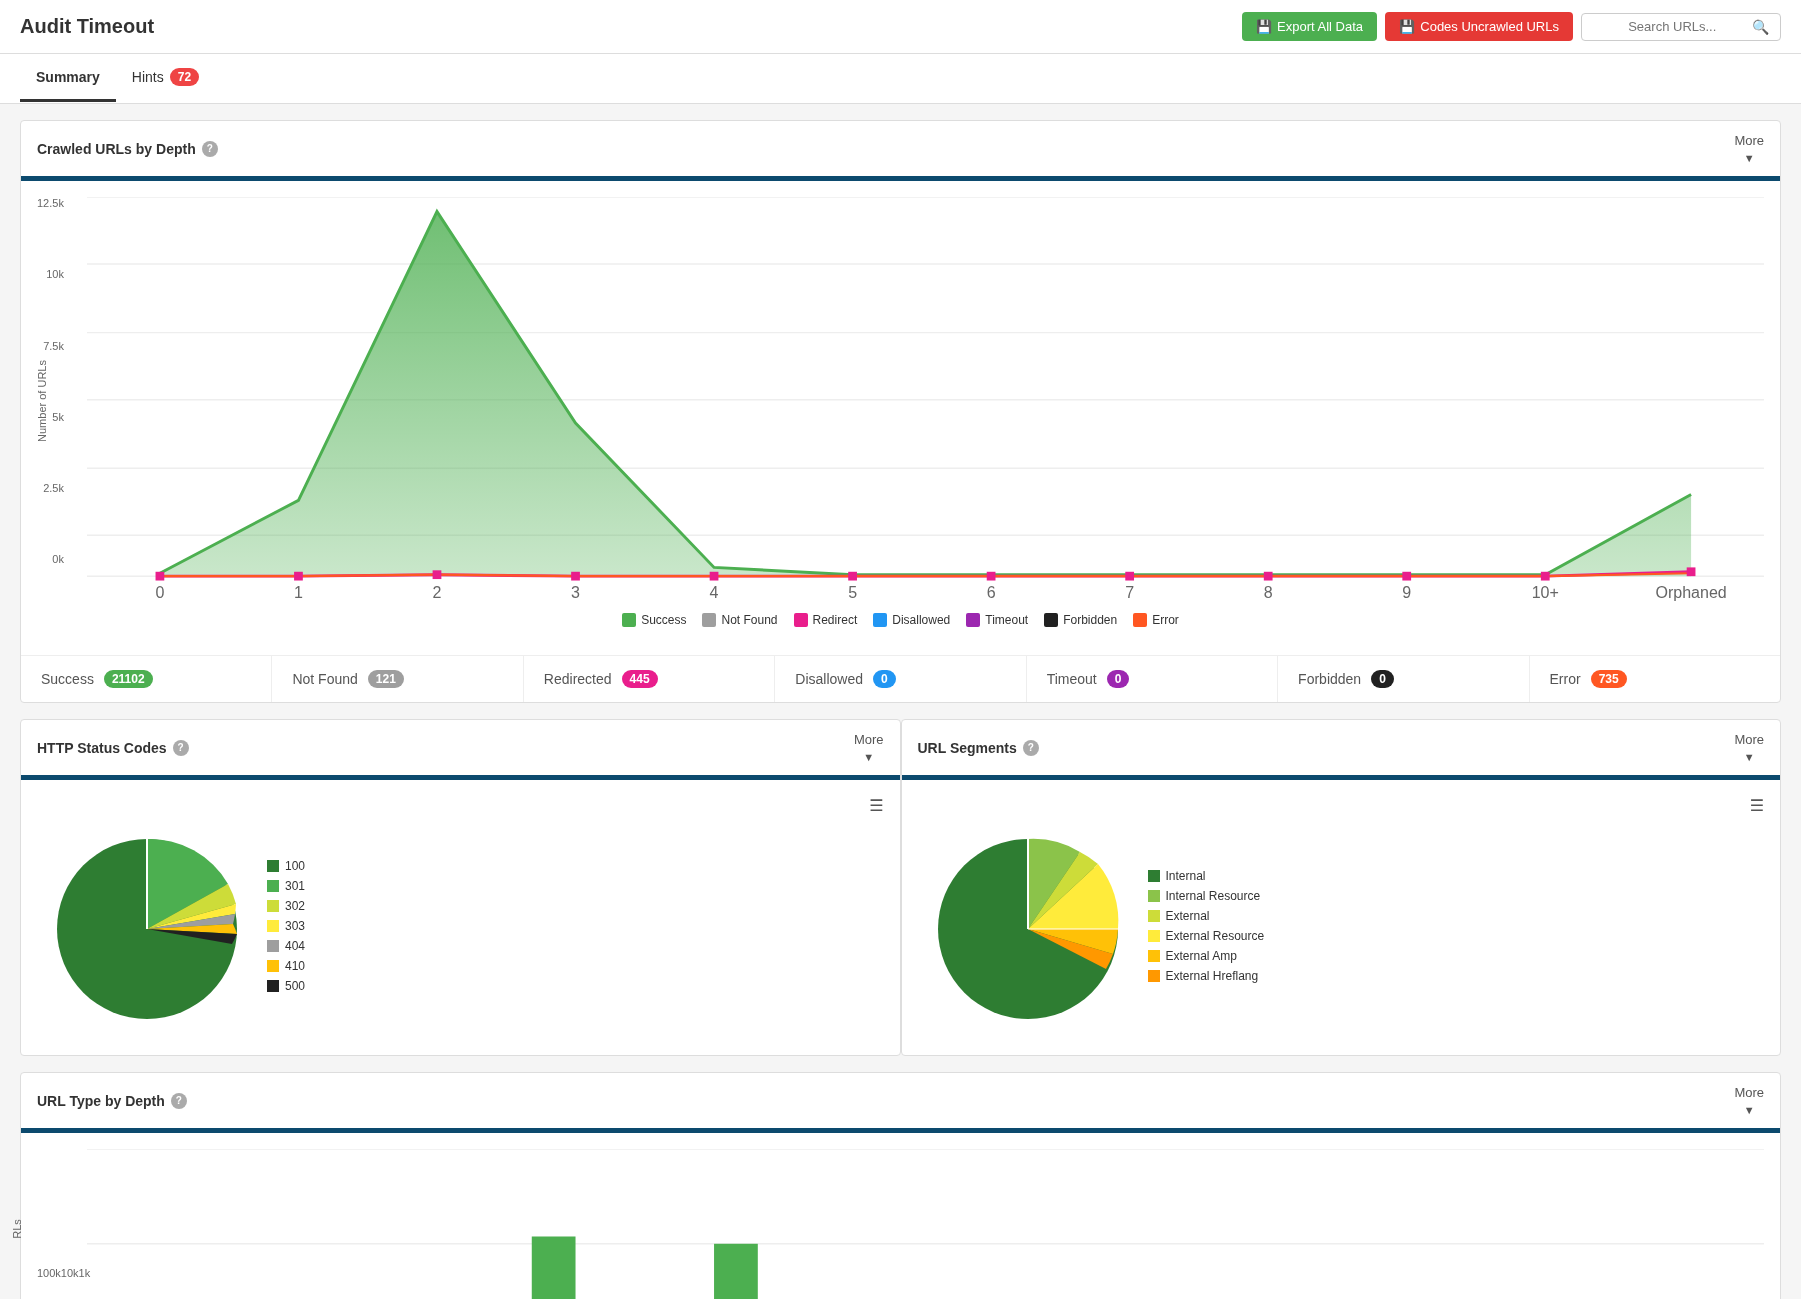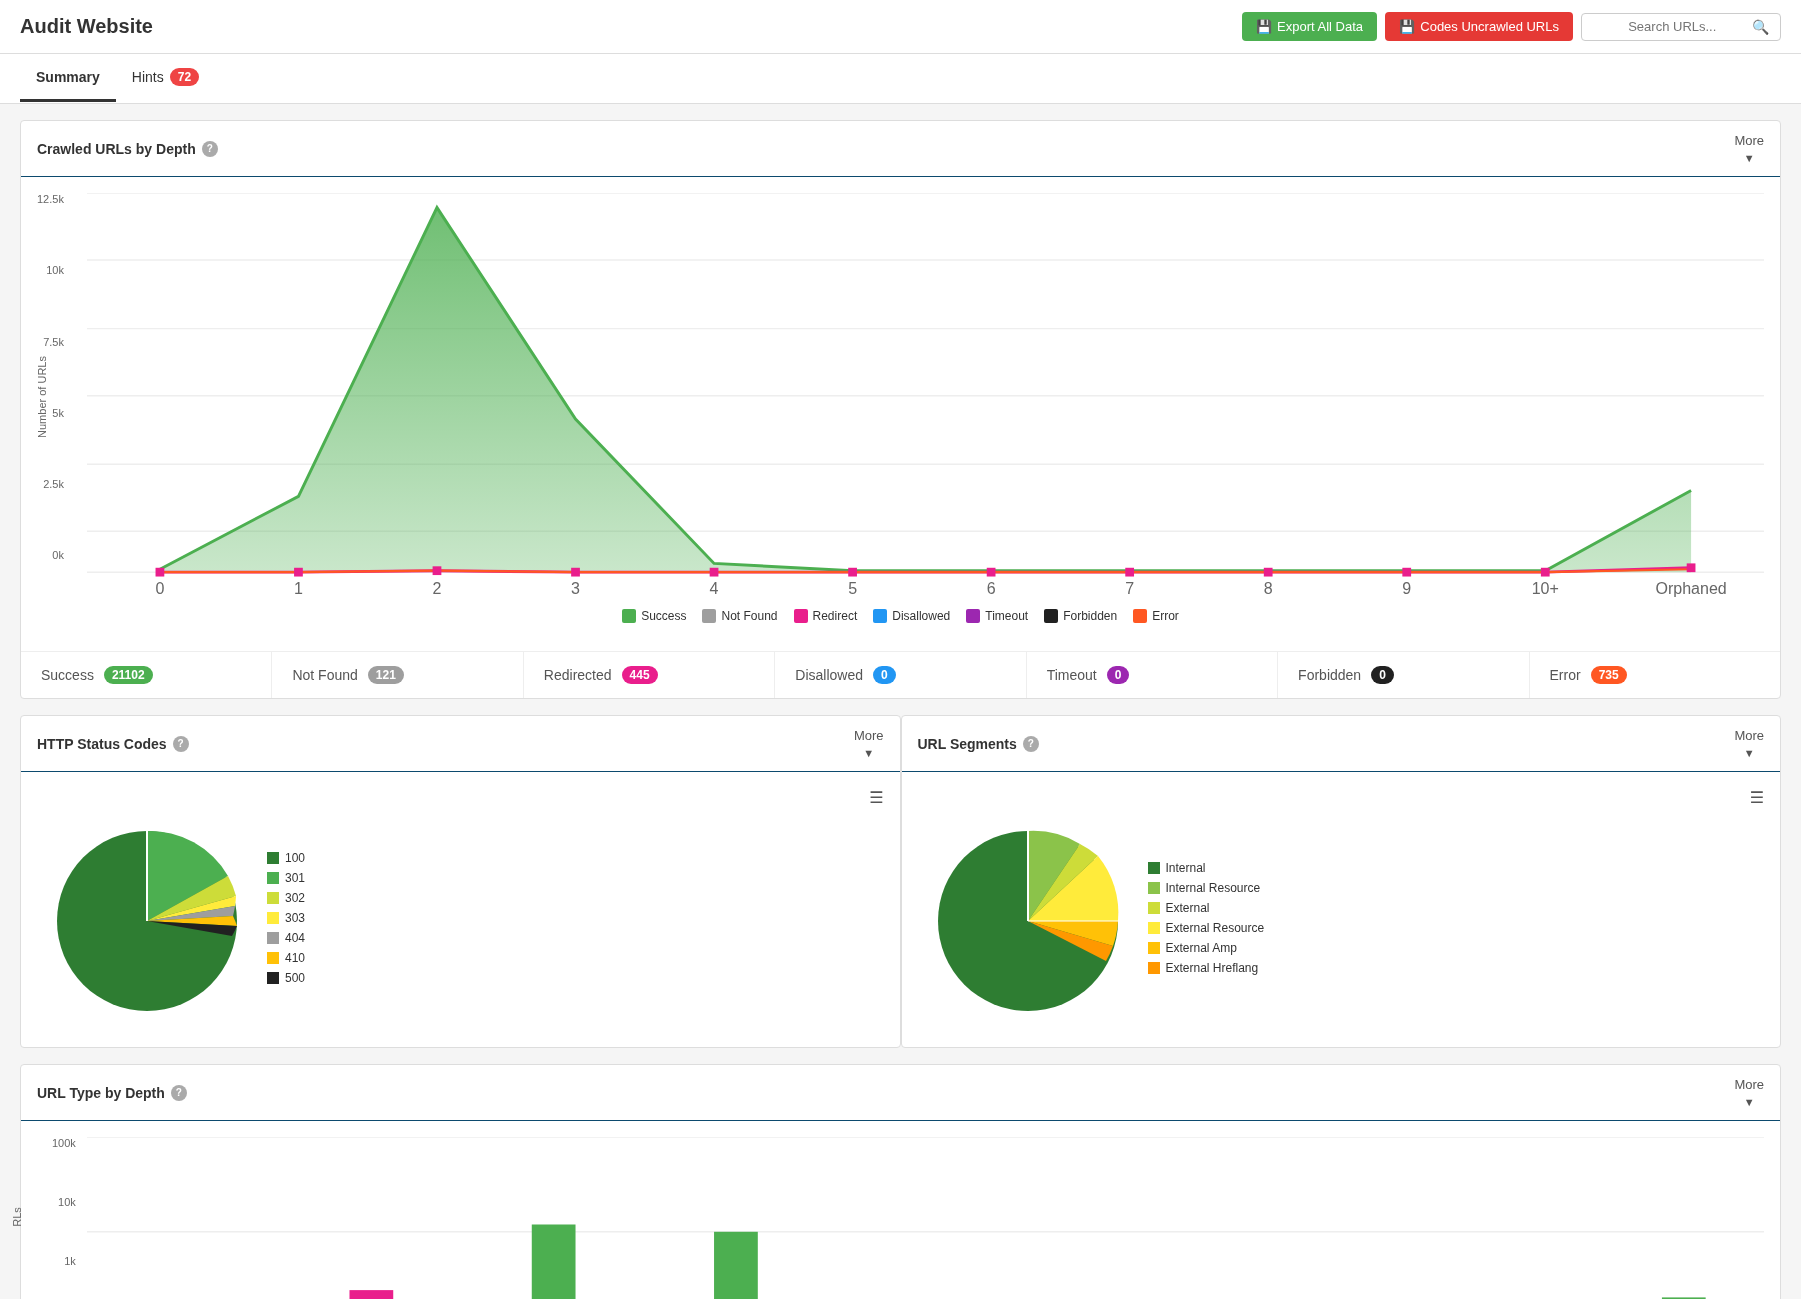--- a/index.html
+++ b/index.html
@@ -27,21 +27,21 @@
     .badge-purple { background: #9c27b0; }
     .badge-black { background: #212121; }
     .badge-orange { background: #ff5722; }
     .badge-gray { background: #9e9e9e; }
 
     
     .main { padding: 16px 20px; }
 
     
     .card { background: #fff; border: 1px solid #ddd; border-radius: 4px; margin-bottom: 16px; }
-    .card-header { display: flex; justify-content: space-between; align-items: center; padding: 12px 16px; border-bottom: 1px solid #0c4a6e; }
+    .card-header { display: flex; justify-content: space-between; align-items: center; padding: 12px 16px; border-bottom: 5px solid #0c4a6e; }
     .card-title { font-size: 14px; font-weight: bold; display: flex; align-items: center; gap: 6px; }
     .card-more { display: flex; align-items: center; gap: 4px; cursor: pointer; color: #555; font-size: 13px; flex-direction: column; }
     .question-icon { width: 16px; height: 16px; border-radius: 50%; background: #aaa; color: #fff; display: inline-flex; align-items: center; justify-content: center; font-size: 10px; font-weight: bold; cursor: pointer; }
     .card-body { padding: 16px; }
 
     
     .stats-row { display: flex; border-top: 1px solid #eee; }
     .stat-item { flex: 1; padding: 14px 20px; border-right: 1px solid #eee; display: flex; align-items: center; gap: 10px; }
     .stat-item:last-child { border-right: none; }
     .stat-label { font-size: 14px; color: #555; }
@@ -67,21 +67,21 @@
     
     .area-chart { width: 100%; }
 
     
     .chevron { font-size: 11px; }
   </style>
 </head>
 <body>
 
 <div class="header">
-  <span class="header-title">Audit Website</span>
+  <span class="header-title">Audit Timeout</span>
   <div class="header-actions">
     <button class="btn-green">
       <span>💾</span>
       <span>Export All Data</span>
     </button>
     <button class="btn-red">
       <span>💾</span>
       <span>Codes Uncrawled URLs</span>
     </button>
     <div class="search-box">
@@ -397,21 +397,21 @@
         <span class="question-icon">?</span>
       </div>
       <div class="card-more">
         <span>More</span>
         <span class="chevron">▼</span>
       </div>
     </div>
     <div class="card-body">
       <div style="display:flex; align-items:flex-start; position:relative; padding-left:50px; height: 160px;">
 
-        <div style="position:absolute; left:0; top:0; height:130px; display:flex; flex-direction:column; justify-content:space-between; align-items:flex-end; padding-right:8px; font-size:11px; color:#666;margin-left:15px;">
+        <div style="position:absolute; left:0; top:0; height:130px; display:flex; flex-direction:row; justify-content:space-between; align-items:flex-end; padding-right:8px; font-size:11px; color:#666;">
           <span>100k</span>
           <span>10k</span>
           <span>1k</span>
         </div>
 
         <div style="position:absolute; left:-30px; top:50%; transform:translateY(-50%) rotate(-90deg); font-size:11px; color:#666;">
           <span>RLs</span>
         </div>
 
         <svg viewBox="0 0 1150 140" style="width:100%; display:block;">

